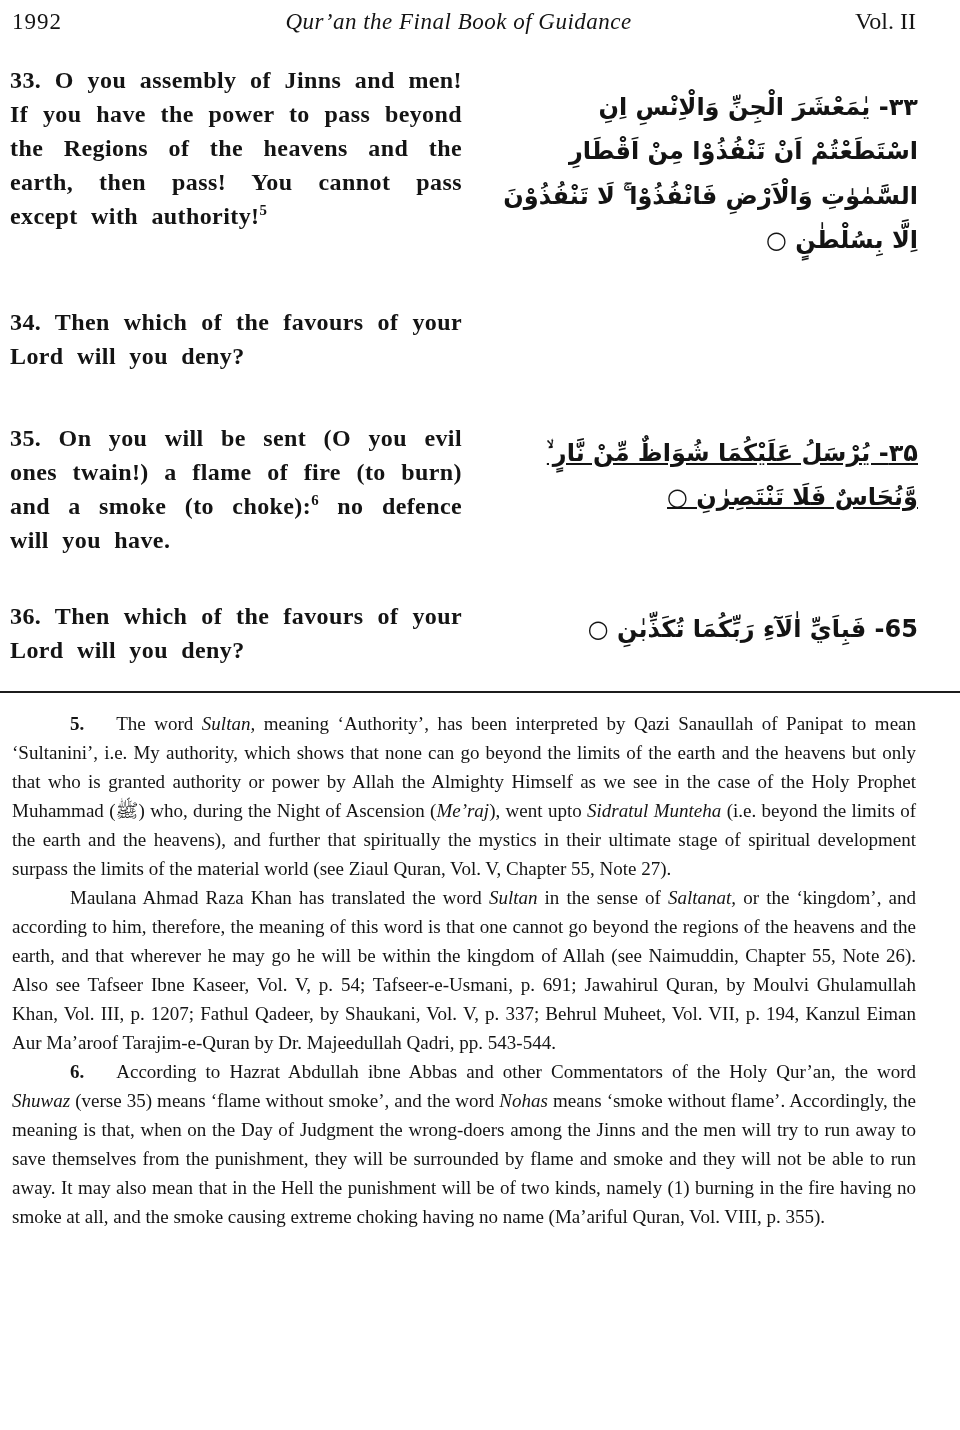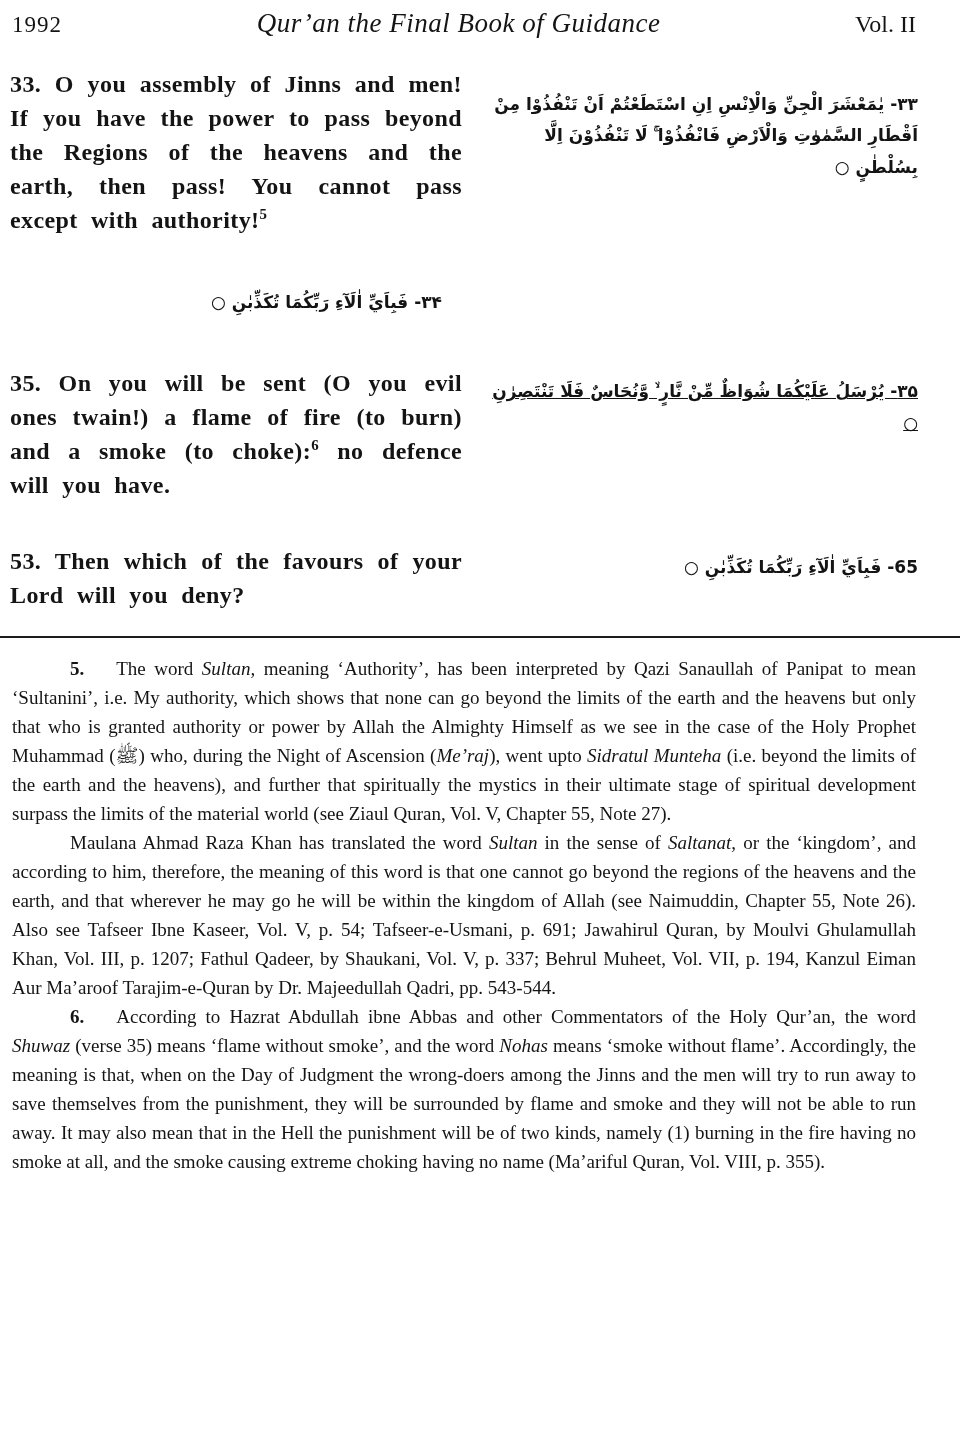--- a/index.html
+++ b/index.html
@@ -7,34 +7,34 @@
   body {
     width:960px; height:1430px; overflow:hidden;
     color:#141414;
     font-family:"Liberation Serif", serif;
   }
   .page { width:928px; height:1430px; padding:8px 10px 0; }
 
   
   .header { display:flex; justify-content:space-between; align-items:baseline; padding:0 2px; }
   .page-num { font-size:23px; letter-spacing:1px; }
-  .title { font-style:italic; font-size:27px; letter-spacing:0.5px; }
+  .title { font-style:italic; font-size:23px; letter-spacing:0.5px; }
   .vol { font-size:24px; }
 
   
   .verses { margin-top:28px; }
   .vrow { display:flex; justify-content:space-between; align-items:flex-start; }
   .veng {
     width:452px; font-weight:bold; font-size:24px; line-height:34px;
     text-align:justify; word-spacing:7px; letter-spacing:0.4px;
   }
   .varab {
     width:432px; direction:rtl; text-align:right;
     font-family:"DejaVu Sans", sans-serif;
-    font-size:17px; line-height:1.85; font-weight:bold;
+    font-size:24px; line-height:1.85; font-weight:bold;
   }
   .row-33 { margin-bottom:42px; }
   .row-34 { margin-bottom:48px; }
   .row-35 { margin-bottom:42px; }
   .row-36 { margin-bottom:0; }
   .row-33 .varab { padding-top:22px; }
   .row-34 .varab { padding-top:8px; }
   .row-35 .varab { padding-top:10px;text-decoration:underline; }
   .row-36 .varab { padding-top:8px; }
 
@@ -63,30 +63,30 @@
   </header>
 
   <main class="verses">
 
     <div class="vrow row-33">
       <p class="veng"><span>33.  O you assembly of Jinns and men! If you have the power to pass beyond the Regions of the heavens and the earth, then pass! You cannot pass except with authority!</span><span class="sup">5</span></p>
       <p class="varab" lang="ar" dir="rtl">۳۳- يٰمَعْشَرَ الْجِنِّ وَالْاِنْسِ اِنِ اسْتَطَعْتُمْ اَنْ تَنْفُذُوْا مِنْ اَقْطَارِ السَّمٰوٰتِ وَالْاَرْضِ فَانْفُذُوْا ۚ لَا تَنْفُذُوْنَ اِلَّا بِسُلْطٰنٍ ○</p>
     </div>
 
     <div class="vrow row-34">
-      <p class="varab" lang="ar" dir="rtl">۳۴- فَبِاَيِّ اٰلَآءِ رَبِّكُمَا تُكَذِّبٰنِ ○</p>
+      <p class="veng"><span>34.  Then which of the favours of your Lord will you deny?</span></p>
     </div>
 
     <div class="vrow row-35">
       <p class="veng"><span>35.  On you will be sent (O you evil ones twain!) a flame of fire (to burn) and a smoke (to choke):</span><span class="sup">6</span><span> no defence will you have.</span></p>
       <p class="varab" lang="ar" dir="rtl">۳۵- يُرْسَلُ عَلَيْكُمَا شُوَاظٌ مِّنْ نَّارٍ ۙ وَّنُحَاسٌ فَلَا تَنْتَصِرٰنِ ○</p>
     </div>
 
     <div class="vrow row-36">
-      <p class="veng"><span>53.  Then which of the favours of your Lord will you deny?</span></p>
+      <p class="veng"><span>36.  Then which of the favours of your Lord will you deny?</span></p>
       <p class="varab" lang="ar" dir="rtl">65- فَبِاَيِّ اٰلَآءِ رَبِّكُمَا تُكَذِّبٰنِ ○</p>
     </div>
 
   </main>
 
   <hr class="fn-divider">
 
   <section class="footnotes">
     <p class="fn-para"><span class="bd gap">5.</span><span>The word </span><span class="it">Sultan,</span><span> meaning ‘Authority’, has been interpreted by Qazi Sanaullah of Panipat to mean ‘Sultanini’, i.e. My authority, which shows that none can go beyond the limits of the earth and the heavens but only that who is granted authority or power by Allah the Almighty Himself as we see in the case of the Holy Prophet Muhammad (</span><span>ﷺ</span><span>) who, during the Night of Ascension (</span><span class="it">Me’raj</span><span>), went upto </span><span class="it">Sidratul Munteha</span><span> (i.e. beyond the limits of the earth and the heavens), and further that spiritually the mystics in their ultimate stage of spiritual development surpass the limits of the material world (see Ziaul Quran, Vol. V, Chapter 55, Note 27).</span></p>
     <p class="fn-para"><span>Maulana Ahmad Raza Khan has translated the word </span><span class="it">Sultan</span><span> in the sense of </span><span class="it">Saltanat,</span><span> or the ‘kingdom’, and according to him, therefore, the meaning of this word is that one cannot go beyond the regions of the heavens and the earth, and that wherever he may go he will be within the kingdom of Allah (see Naimuddin, Chapter 55, Note 26). Also see Tafseer Ibne Kaseer, Vol. V, p. 54; Tafseer-e-Usmani, p. 691; Jawahirul Quran, by Moulvi Ghulamullah Khan, Vol. III, p. 1207; Fathul Qadeer, by Shaukani, Vol. V, p. 337; Behrul Muheet, Vol. VII, p. 194, Kanzul Eiman Aur Ma’aroof Tarajim-e-Quran by Dr. Majeedullah Qadri, pp. 543-544.</span></p>

